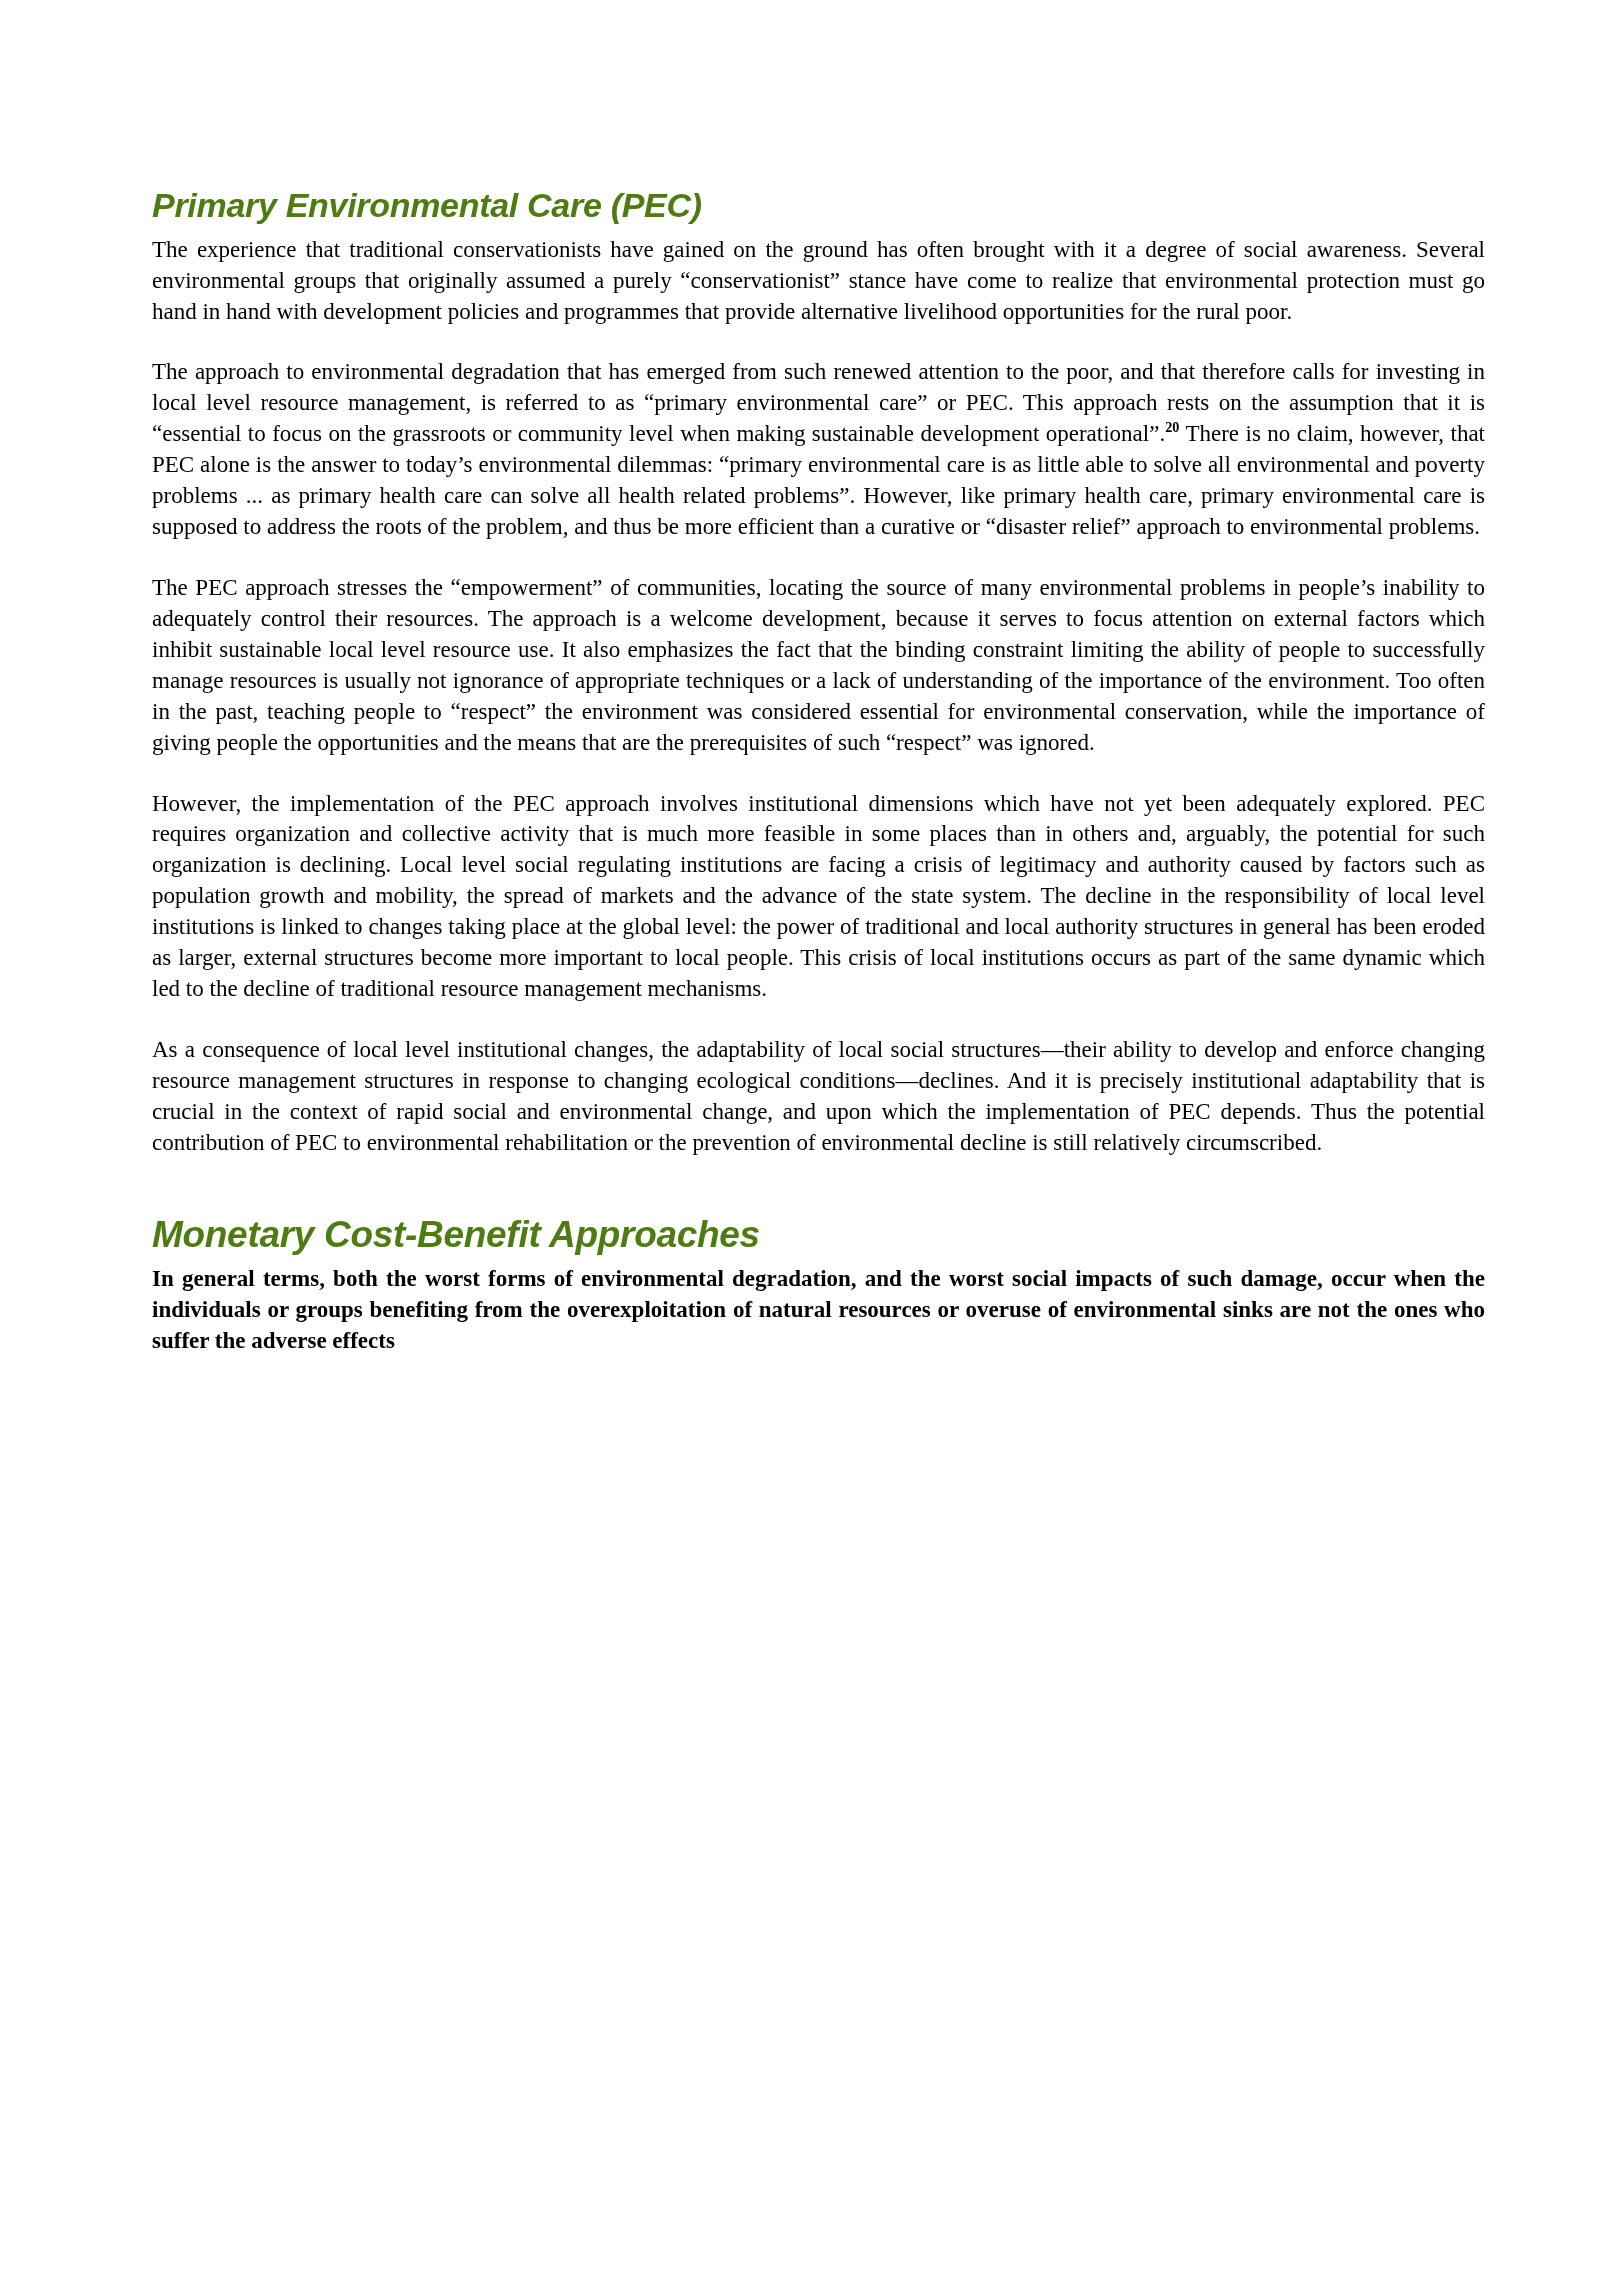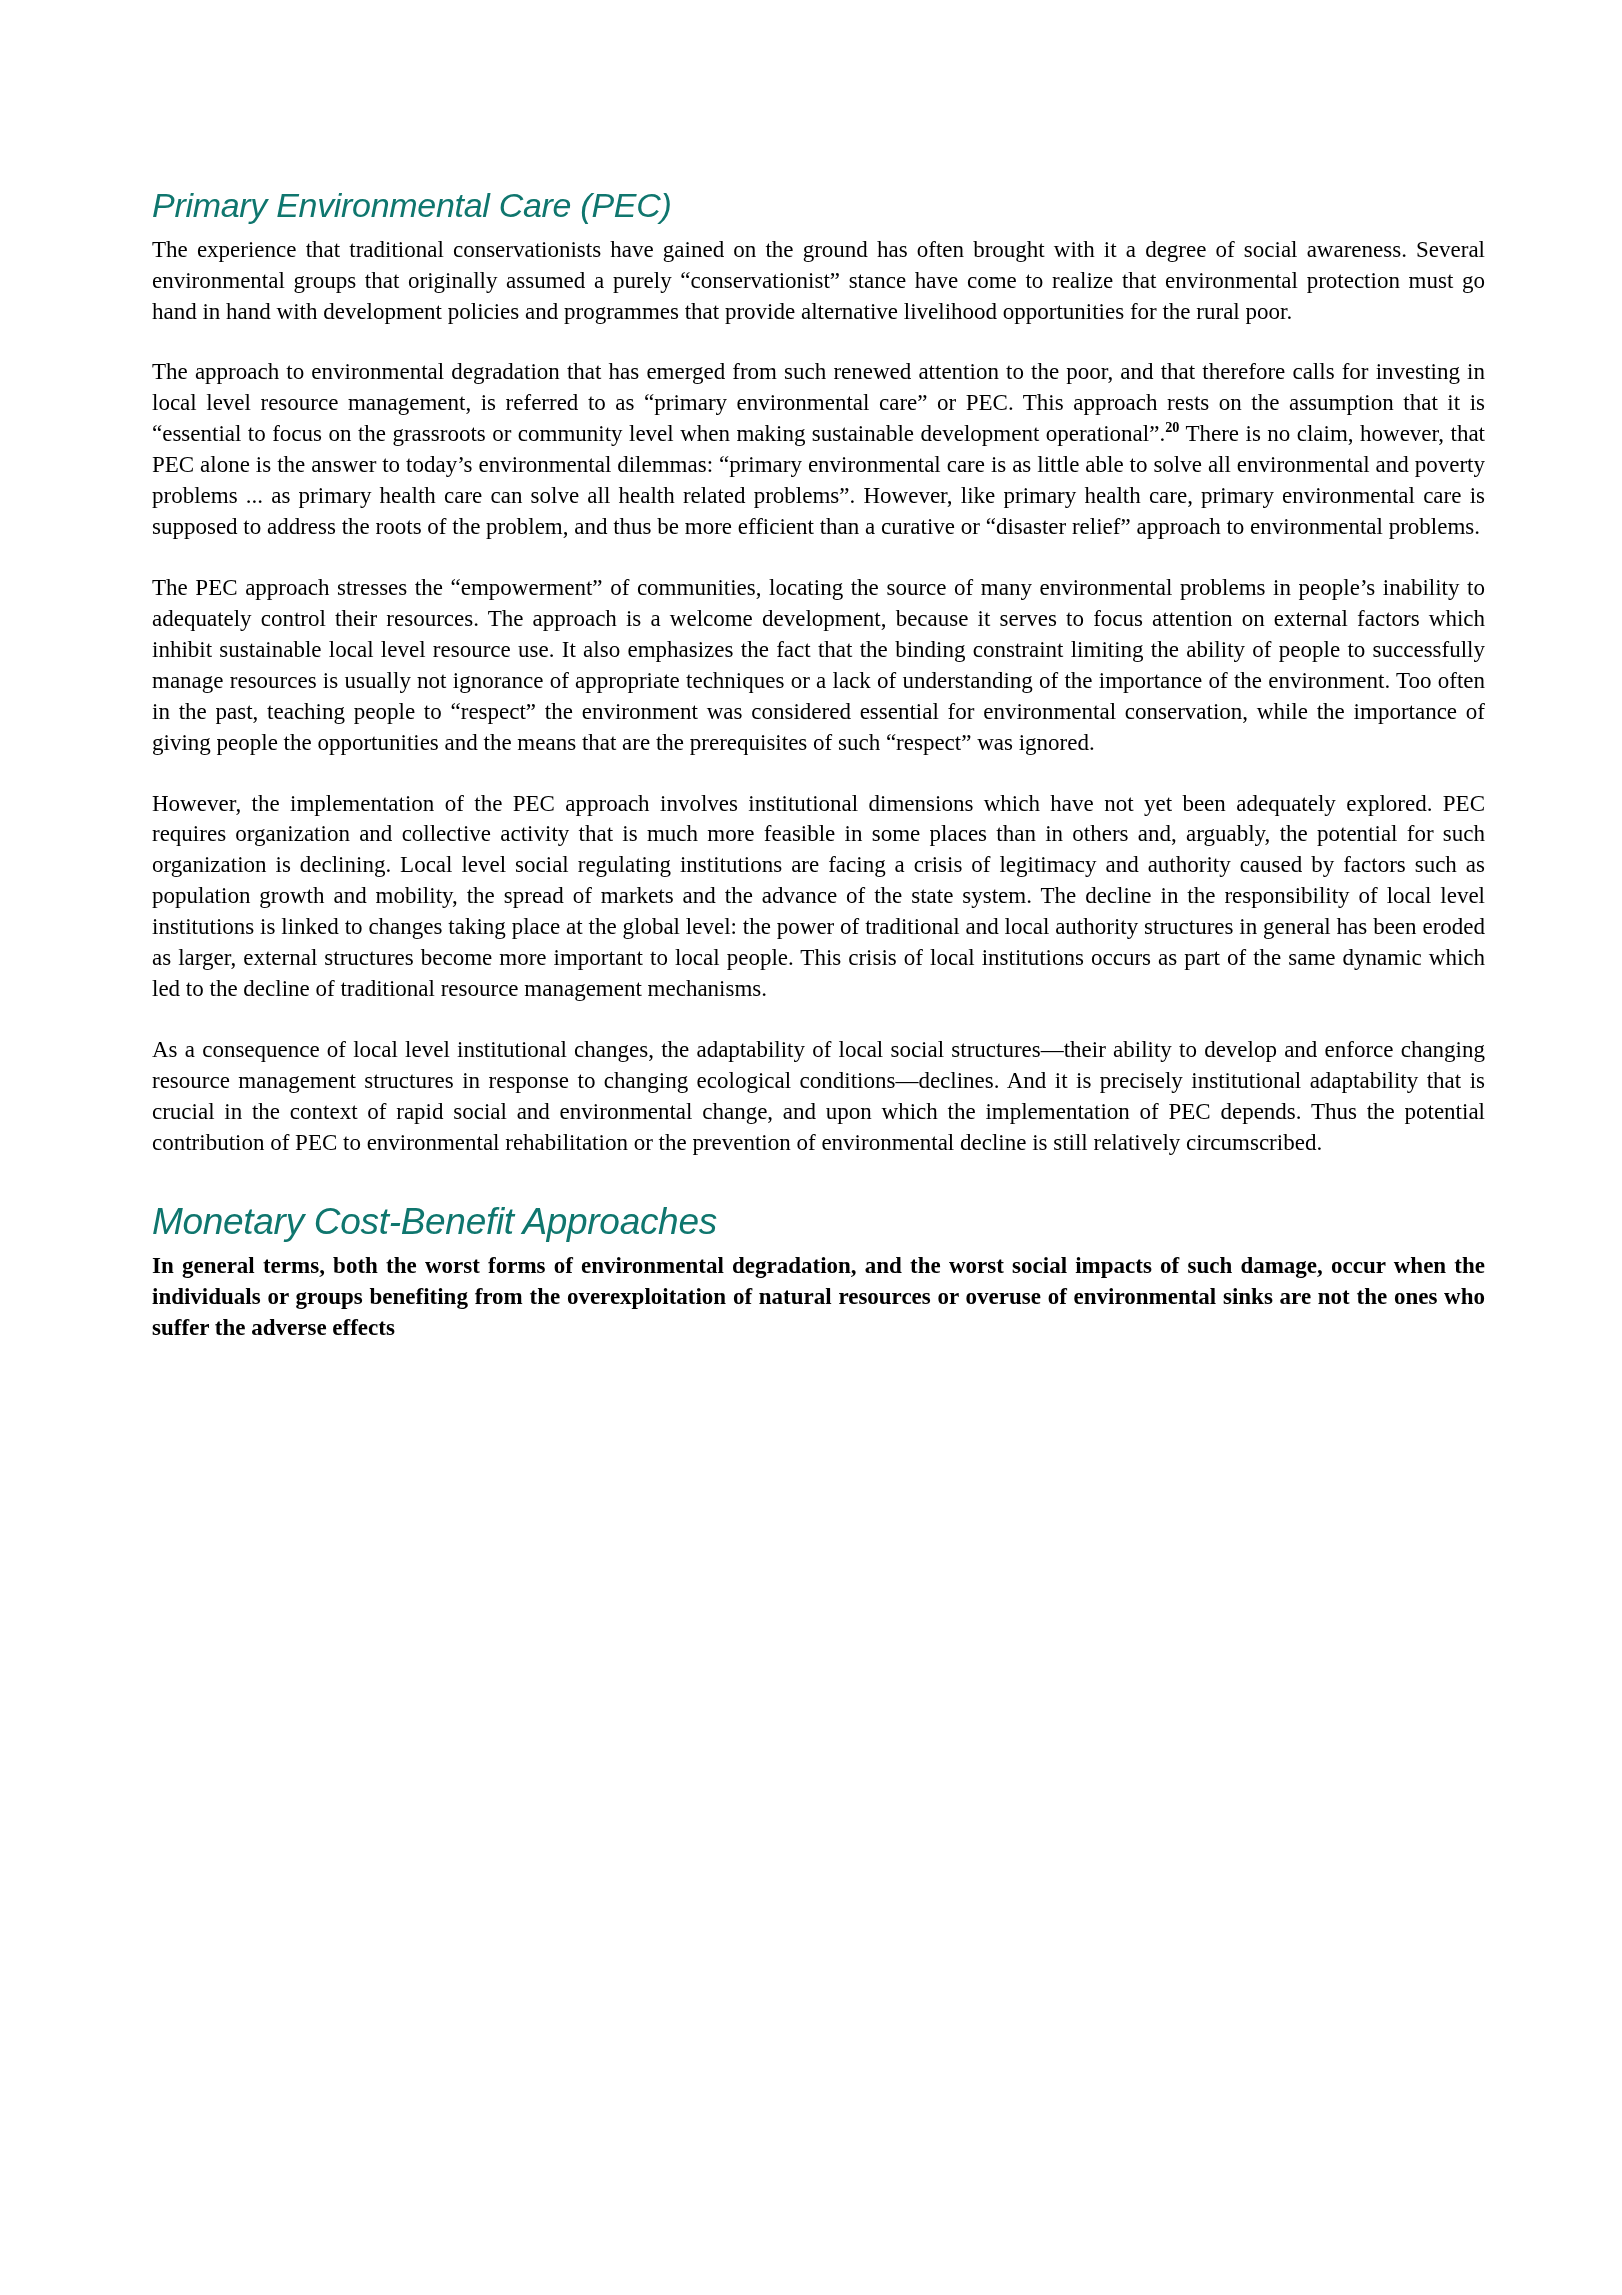--- a/index.html
+++ b/index.html
@@ -24,32 +24,32 @@
     padding: 187px 137px 0 152px;
   }
 
   .doc-body {
     width: 1333px;
   }
 
   h2.section-heading {
     font-family: "Liberation Sans", "DejaVu Sans", sans-serif;
     font-style: italic;
-    font-weight: normal;
+    font-weight: bold;
     font-size: 34px;
     line-height: 1.08;
     letter-spacing: -0.3px;
     margin: 0 0 11px 0;
     padding: 0;
-    color: #0f766e;
+    color: #4d7c0f;
   }
 
   h2.section-heading.second {
     font-size: 37px;
-    margin-top: 43px;
+    margin-top: 56px;
     margin-bottom: 9.5px;
   }
 
   p.para {
     font-size: 23px;
     line-height: 1.345;
     text-align: justify;
     text-justify: inter-word;
     margin: 0 0 30px 0;
     padding: 0;

